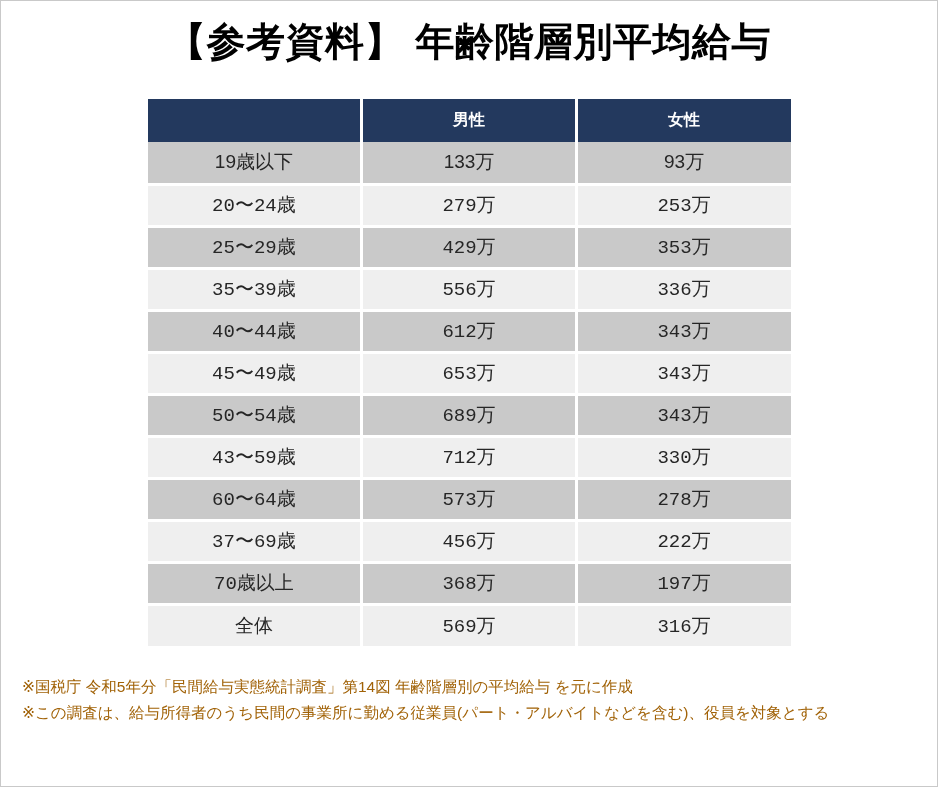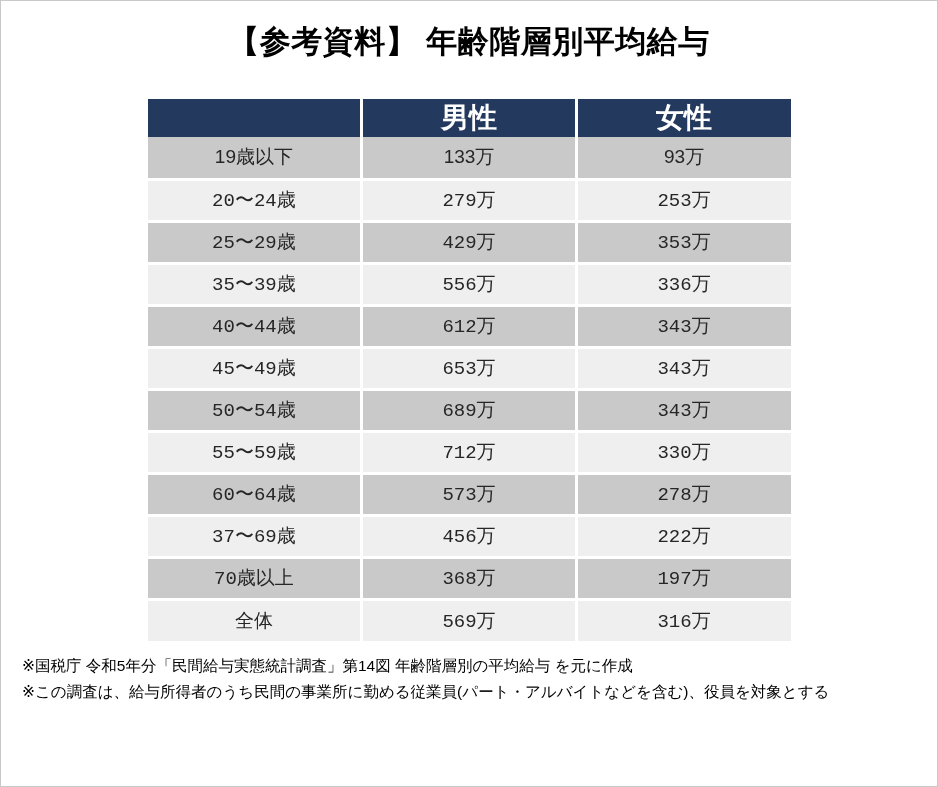--- a/index.html
+++ b/index.html
@@ -8,56 +8,56 @@
     width: 938px;
     height: 787px;
     border: 1px solid #c9c9c9;
     overflow: hidden;
     font-family: "Liberation Sans", "DejaVu Sans", sans-serif;
     color: #262626;
   }
   .page-title {
     margin-top: 21px;
     text-align: center;
-    font-size: 31px;
+    font-size: 39px;
     line-height: 40px;
     font-weight: 800;
     color: #000000;
     letter-spacing: 0.5px;
   }
   table.salary-table {
     width: 643px;
     margin: 37px auto 0 auto;
     border-collapse: collapse;
     table-layout: fixed;
   }
   table.salary-table th {
-    height: 32px;
+    height: 43px;
     background: var(--header-bg, #23395E);
     color: var(--header-text, #ffffff);
-    font-size: 28px;
+    font-size: 16px;
     font-weight: 700;
     text-align: center;
   }
   table.salary-table td {
     height: 42px;
     font-size: 19px;
     text-align: center;
     color: var(--body-text, #262626);
   }
   table.salary-table tbody tr:nth-child(odd) td { background: var(--row-dark, #C9C9C9); }
   table.salary-table tbody tr:nth-child(even) td { background: var(--row-light, #EFEFEF); }
   table.salary-table tbody tr:not(:first-child) td { border-top: 3px solid #ffffff; font-family: Liberation Mono, monospace; }
   table.salary-table th:not(:first-child),
   table.salary-table td:not(:first-child) { border-left: 3px solid #ffffff; }
   .footnotes {
-    margin: 12px 10px 0 21px;
+    margin: 28px 10px 0 21px;
     font-size: 15.5px;
     line-height: 26px;
-    color: #000000;
+    color: #a16207;
   }
 </style>
 </head>
 <body>
 
 <h1 class="page-title">【参考資料】 年齢階層別平均給与</h1>
 
 <table class="salary-table">
   <thead>
     <tr>
@@ -96,21 +96,21 @@
         <td>45〜49歳</td>
         <td>653万</td>
         <td>343万</td>
       </tr>
       <tr>
         <td>50〜54歳</td>
         <td>689万</td>
         <td>343万</td>
       </tr>
       <tr>
-        <td>55〜59歳</td>
+        <td>43〜59歳</td>
         <td>712万</td>
         <td>330万</td>
       </tr>
       <tr>
         <td>60〜64歳</td>
         <td>573万</td>
         <td>278万</td>
       </tr>
       <tr>
         <td>37〜69歳</td>

